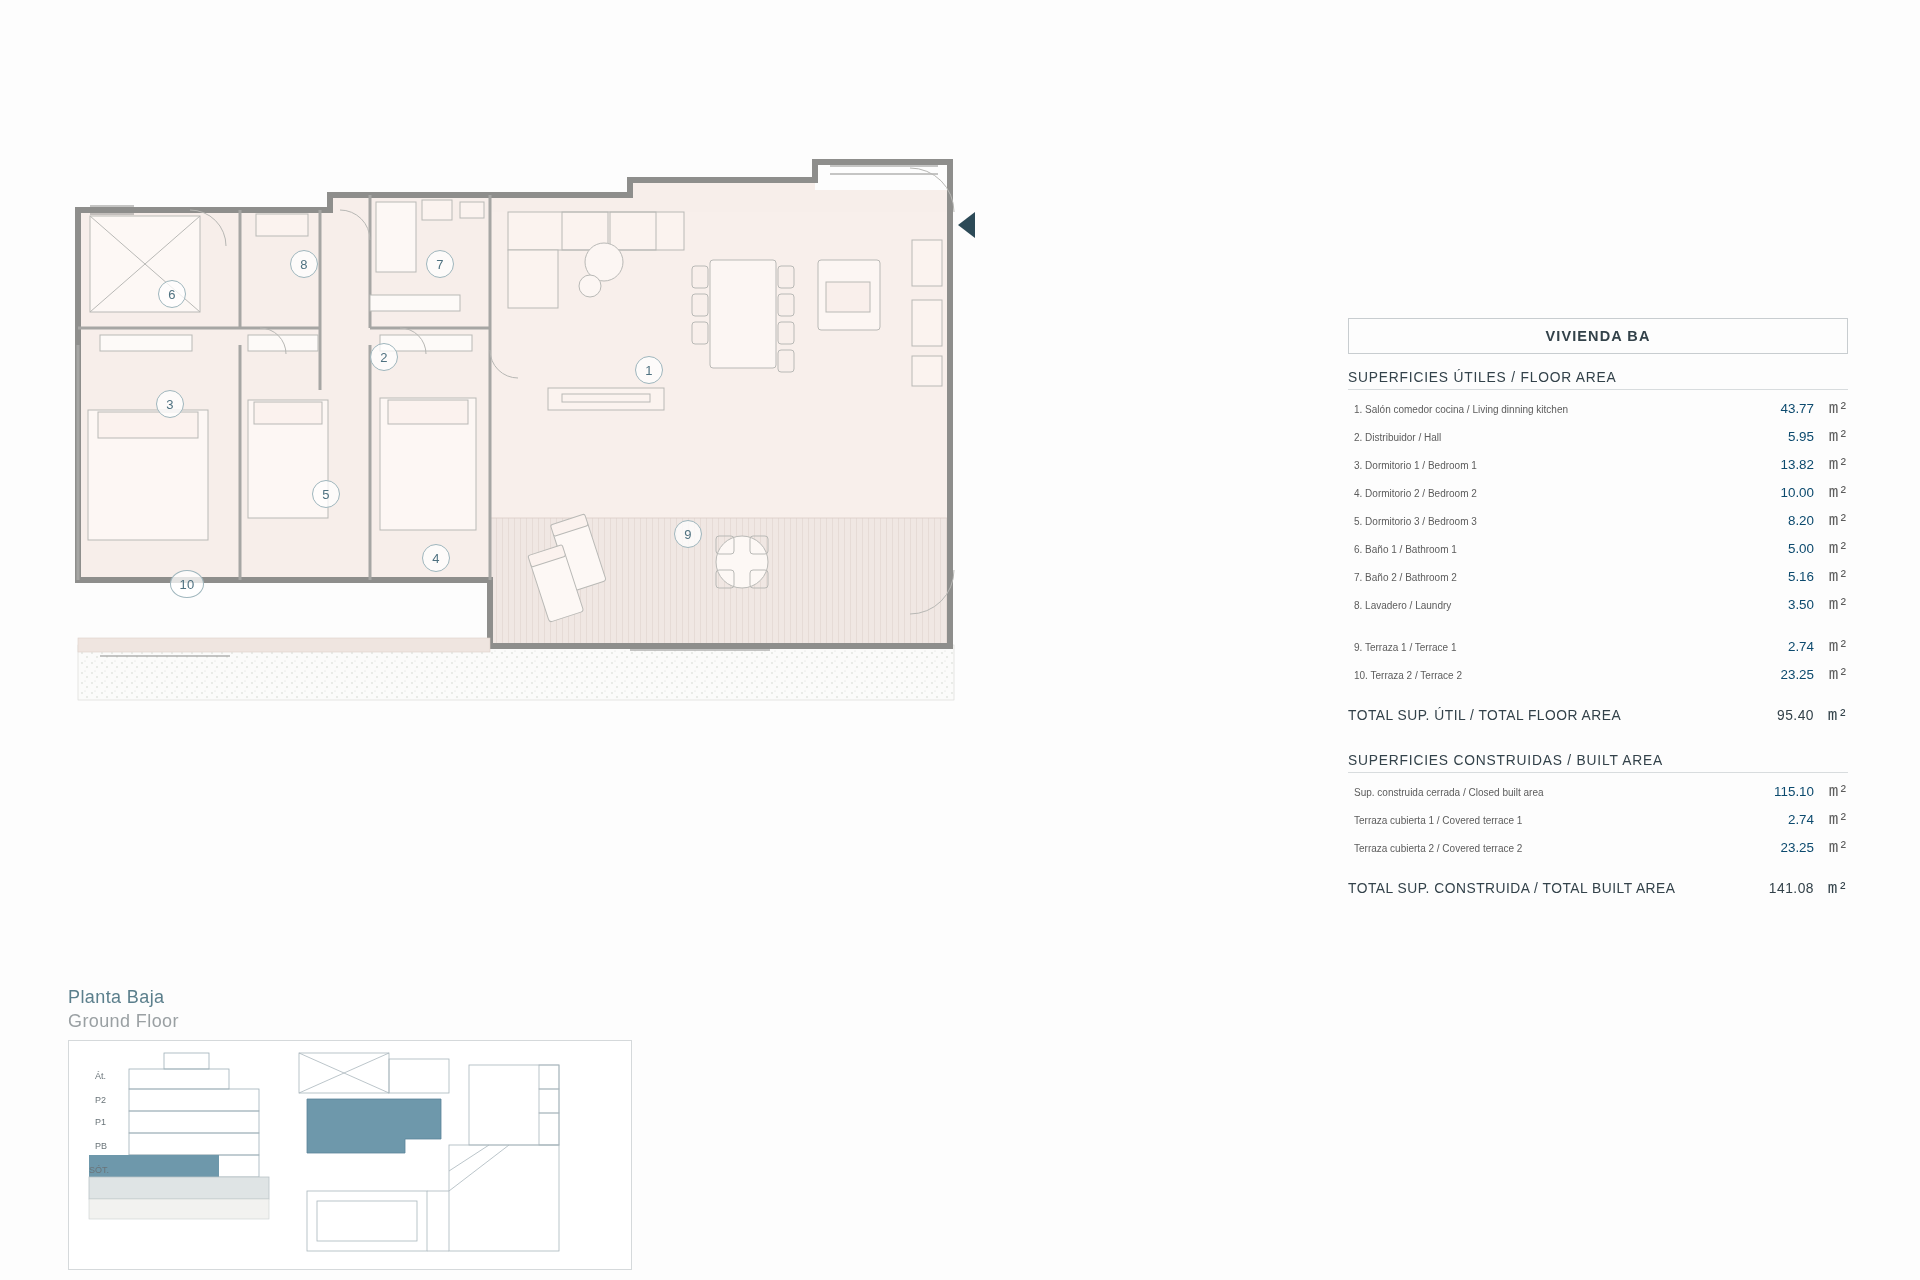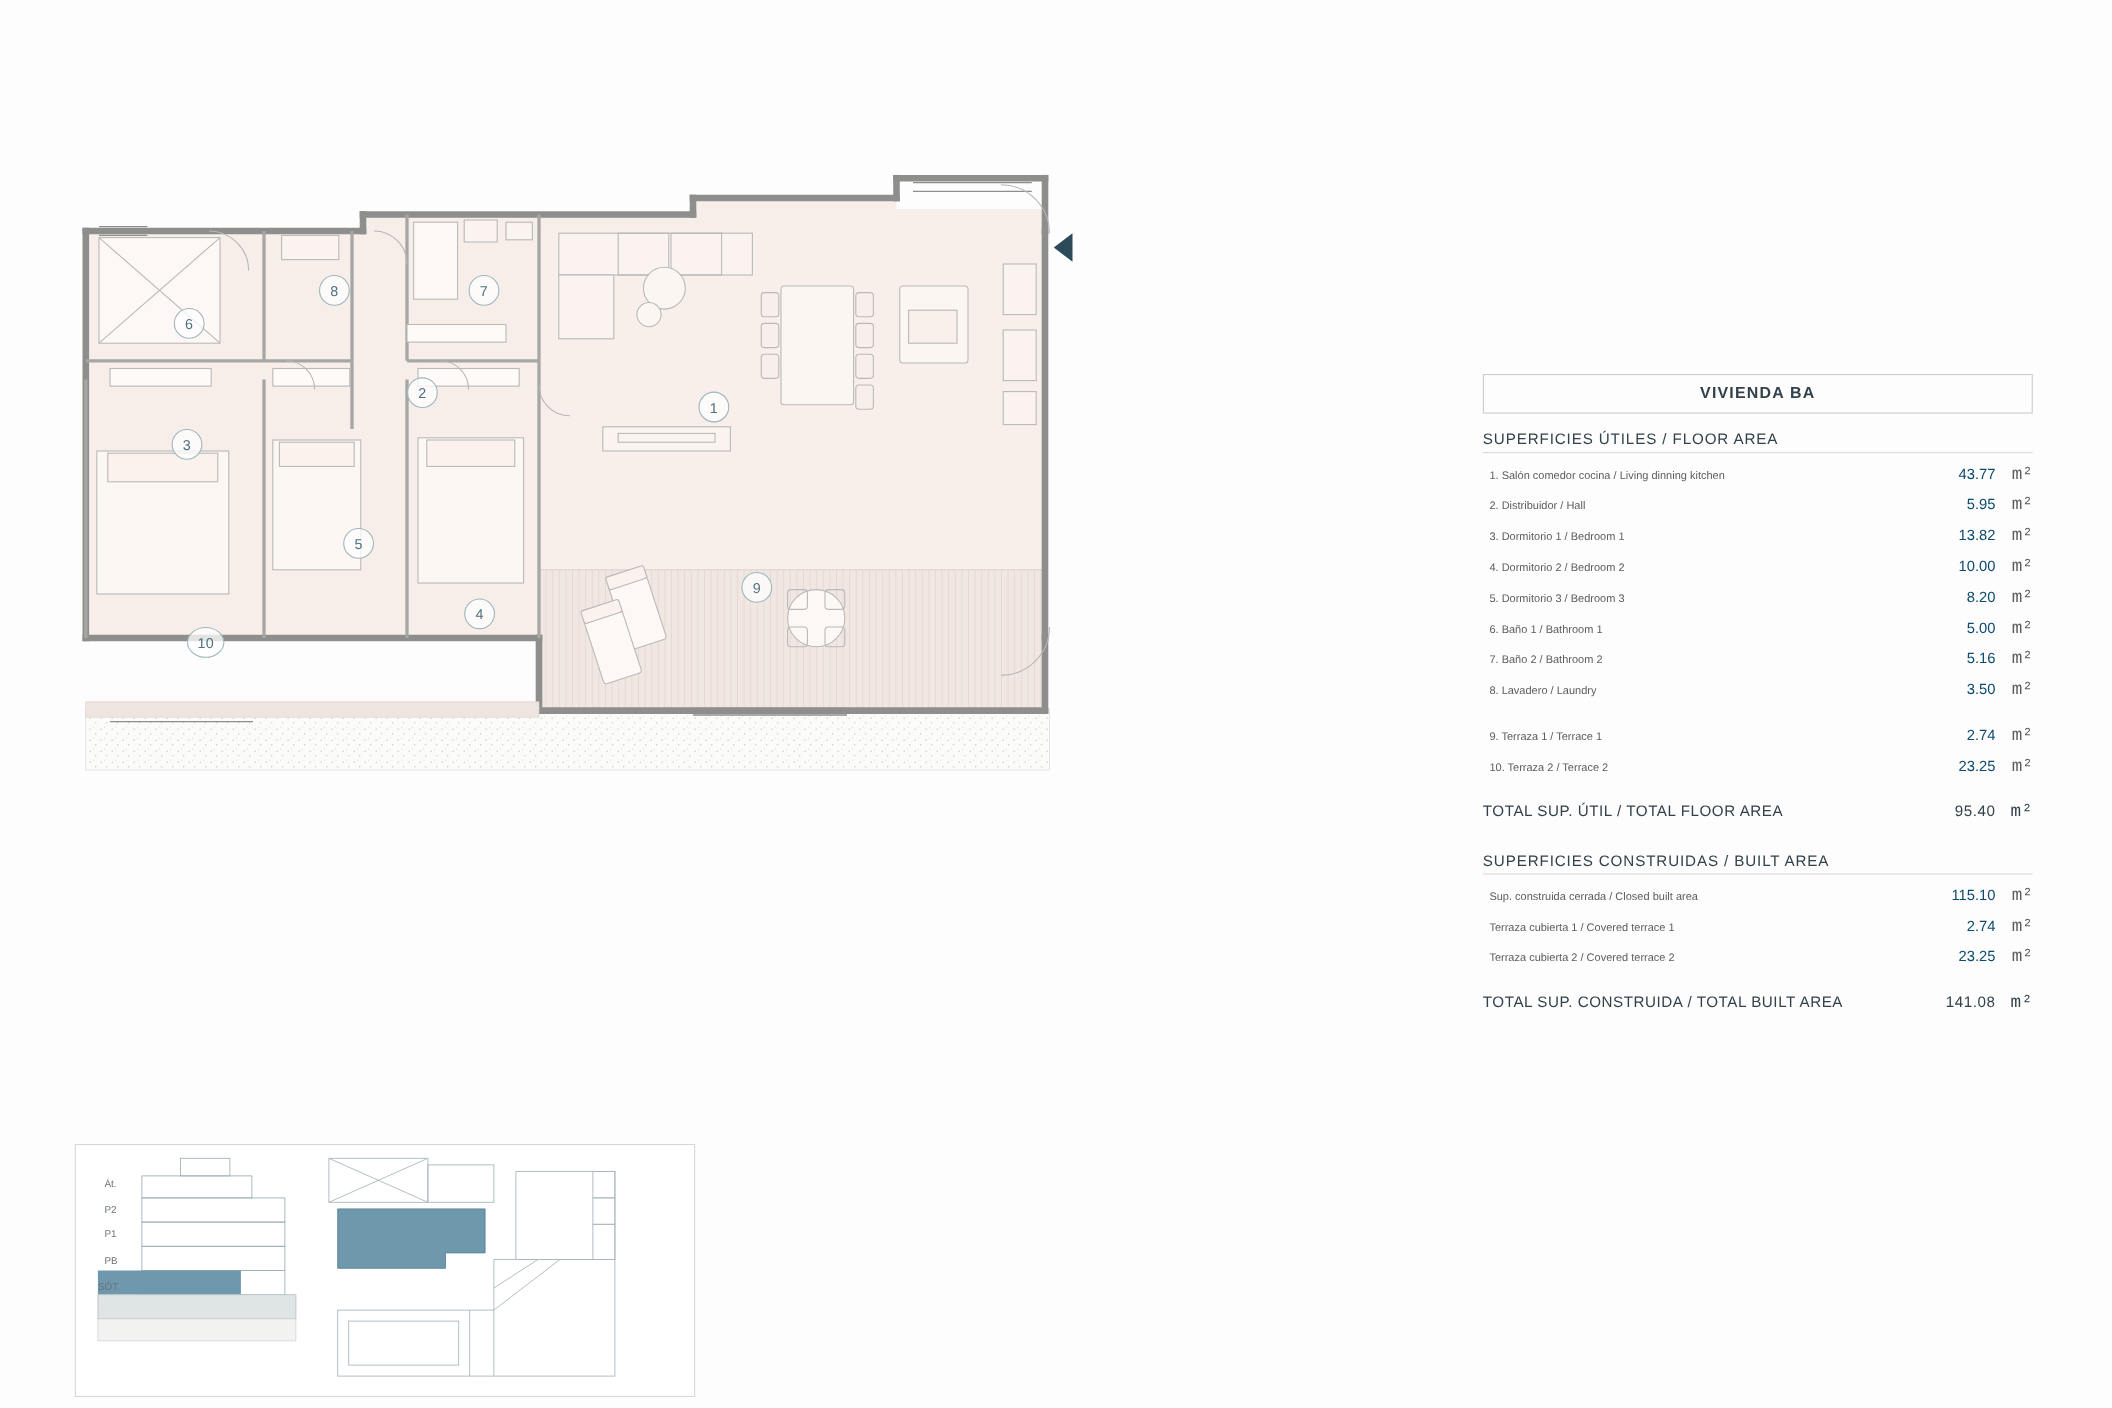--- a/index.html
+++ b/index.html
@@ -81,21 +81,21 @@
     justify-content: center;
     background: rgba(255,255,255,0.75);
     letter-spacing: 0.3px;
   }
   .room-num.wide { width: 32px; }
 
   
   .table-wrap {
     position: absolute;
     left: 1348px;
-    top: 340px;
+    top: 318px;
     width: 500px;
     font-size: 13.5px;
     color: #555;
   }
   .table-title {
     border: 1px solid #c8cdd0;
     text-align: center;
     padding: 9px 0;
     font-size: 14.5px;
     letter-spacing: 1.1px;
@@ -423,20 +423,24 @@
       </div>
 
       <div class="row total">
         <span class="lbl">TOTAL SUP. CONSTRUIDA /  TOTAL BUILT AREA</span>
         <span class="val">141.08</span>
         <span class="unit">m²</span>
       </div>
     </div>
   </div>
 
+  <div class="footer">
+    <div class="footer-t1">Planta Baja</div>
+    <div class="footer-t2">Ground Floor</div>
+  </div>
 
   <div class="keyplan">
     <svg width="560" height="226" viewBox="0 0 560 226">
 
       <g stroke="#9fb0b8" stroke-width="0.8" fill="none">
         <rect x="60" y="28" width="100" height="20"></rect>
         <rect x="60" y="48" width="130" height="22"></rect>
         <rect x="60" y="70" width="130" height="22"></rect>
         <rect x="60" y="92" width="130" height="22"></rect>
         <rect x="60" y="114" width="130" height="22"></rect>

